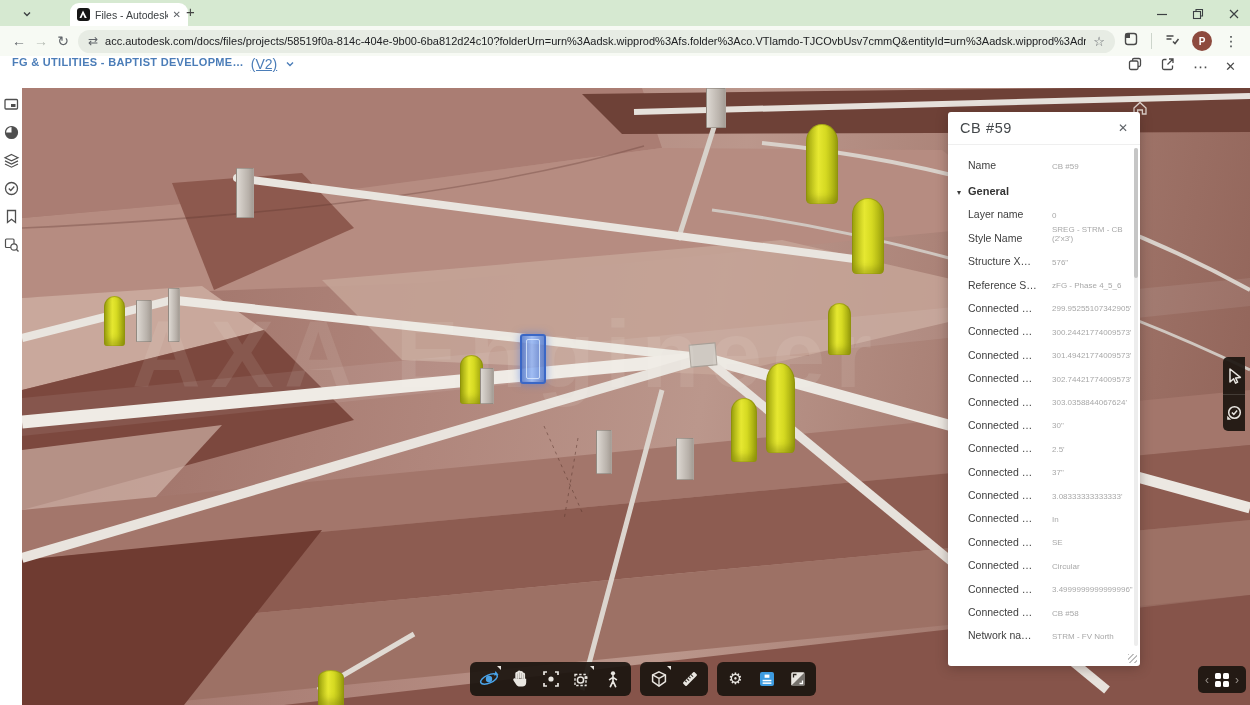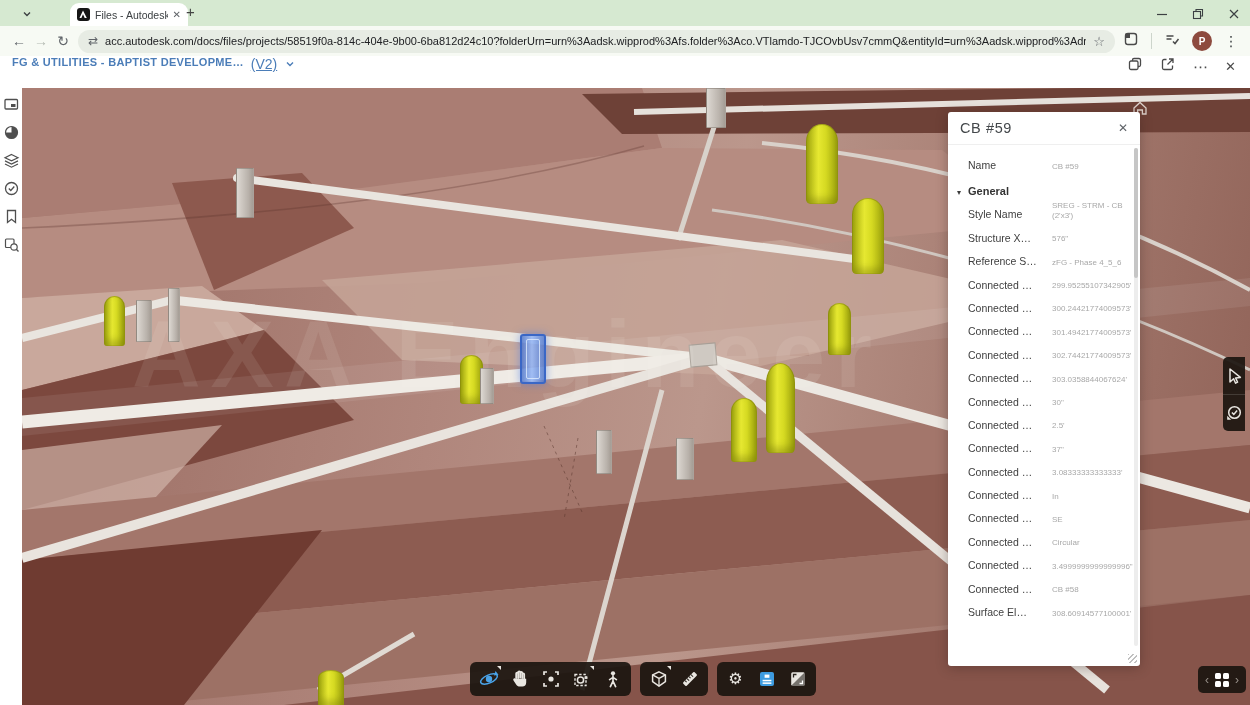--- a/index.html
+++ b/index.html
@@ -295,20 +295,25 @@
               <span class="plabel">Name</span>
               <span class="pvalue">CB #59</span>
             </div>
 
             <div class="prow section tall">
               <span class="caret">▾</span>
               <span class="plabel">General</span>
               <span class="pvalue"></span>
             </div>
 
+            <div class="prow">
+
+              <span class="plabel">Layer name</span>
+              <span class="pvalue">0</span>
+            </div>
 
             <div class="prow">
 
               <span class="plabel">Style Name</span>
               <span class="pvalue">SREG - STRM - CB (2'x3')</span>
             </div>
 
             <div class="prow">
 
               <span class="plabel">Structure X…</span>
@@ -398,20 +403,25 @@
               <span class="plabel">Connected …</span>
               <span class="pvalue">3.4999999999999996"</span>
             </div>
 
             <div class="prow">
 
               <span class="plabel">Connected …</span>
               <span class="pvalue">CB #58</span>
             </div>
 
+            <div class="prow">
+
+              <span class="plabel">Network na…</span>
+              <span class="pvalue">STRM - FV North</span>
+            </div>
 
             <div class="prow">
 
               <span class="plabel">Surface El…</span>
               <span class="pvalue">308.60914577100001'</span>
             </div>
           </div>
         <div class="pscroll">
             <div class="pthumb"></div>
           </div>

